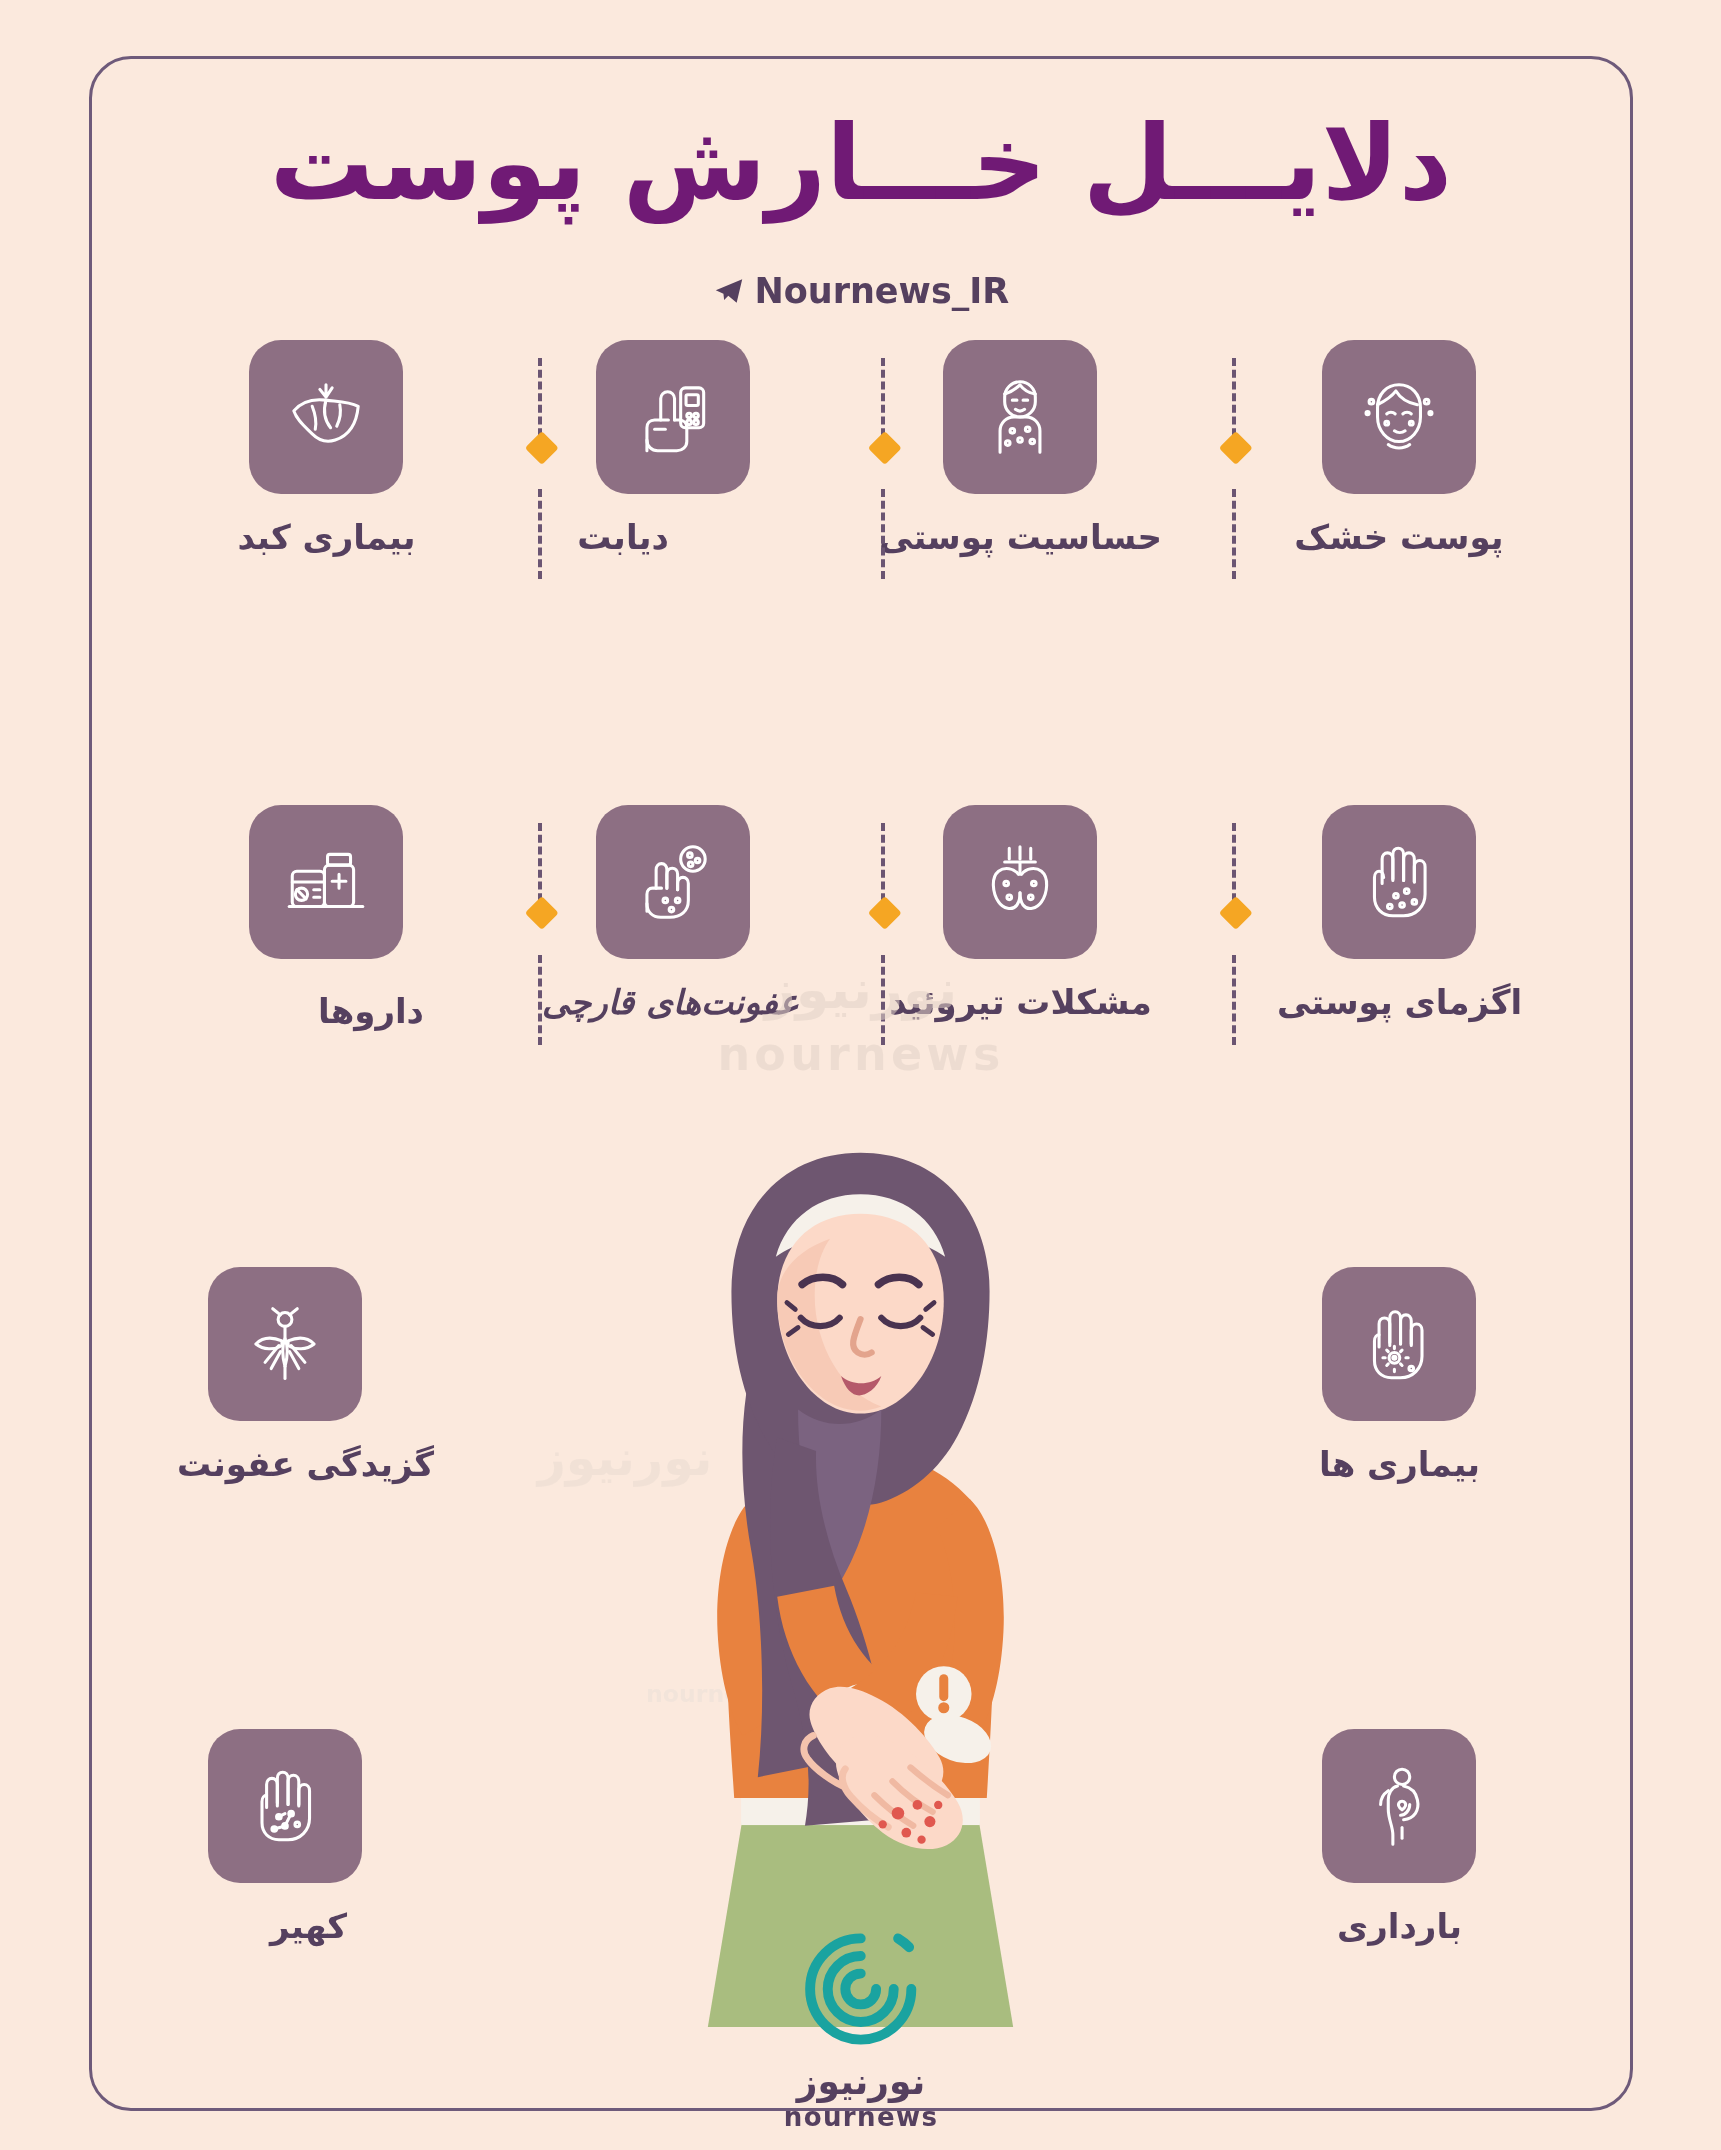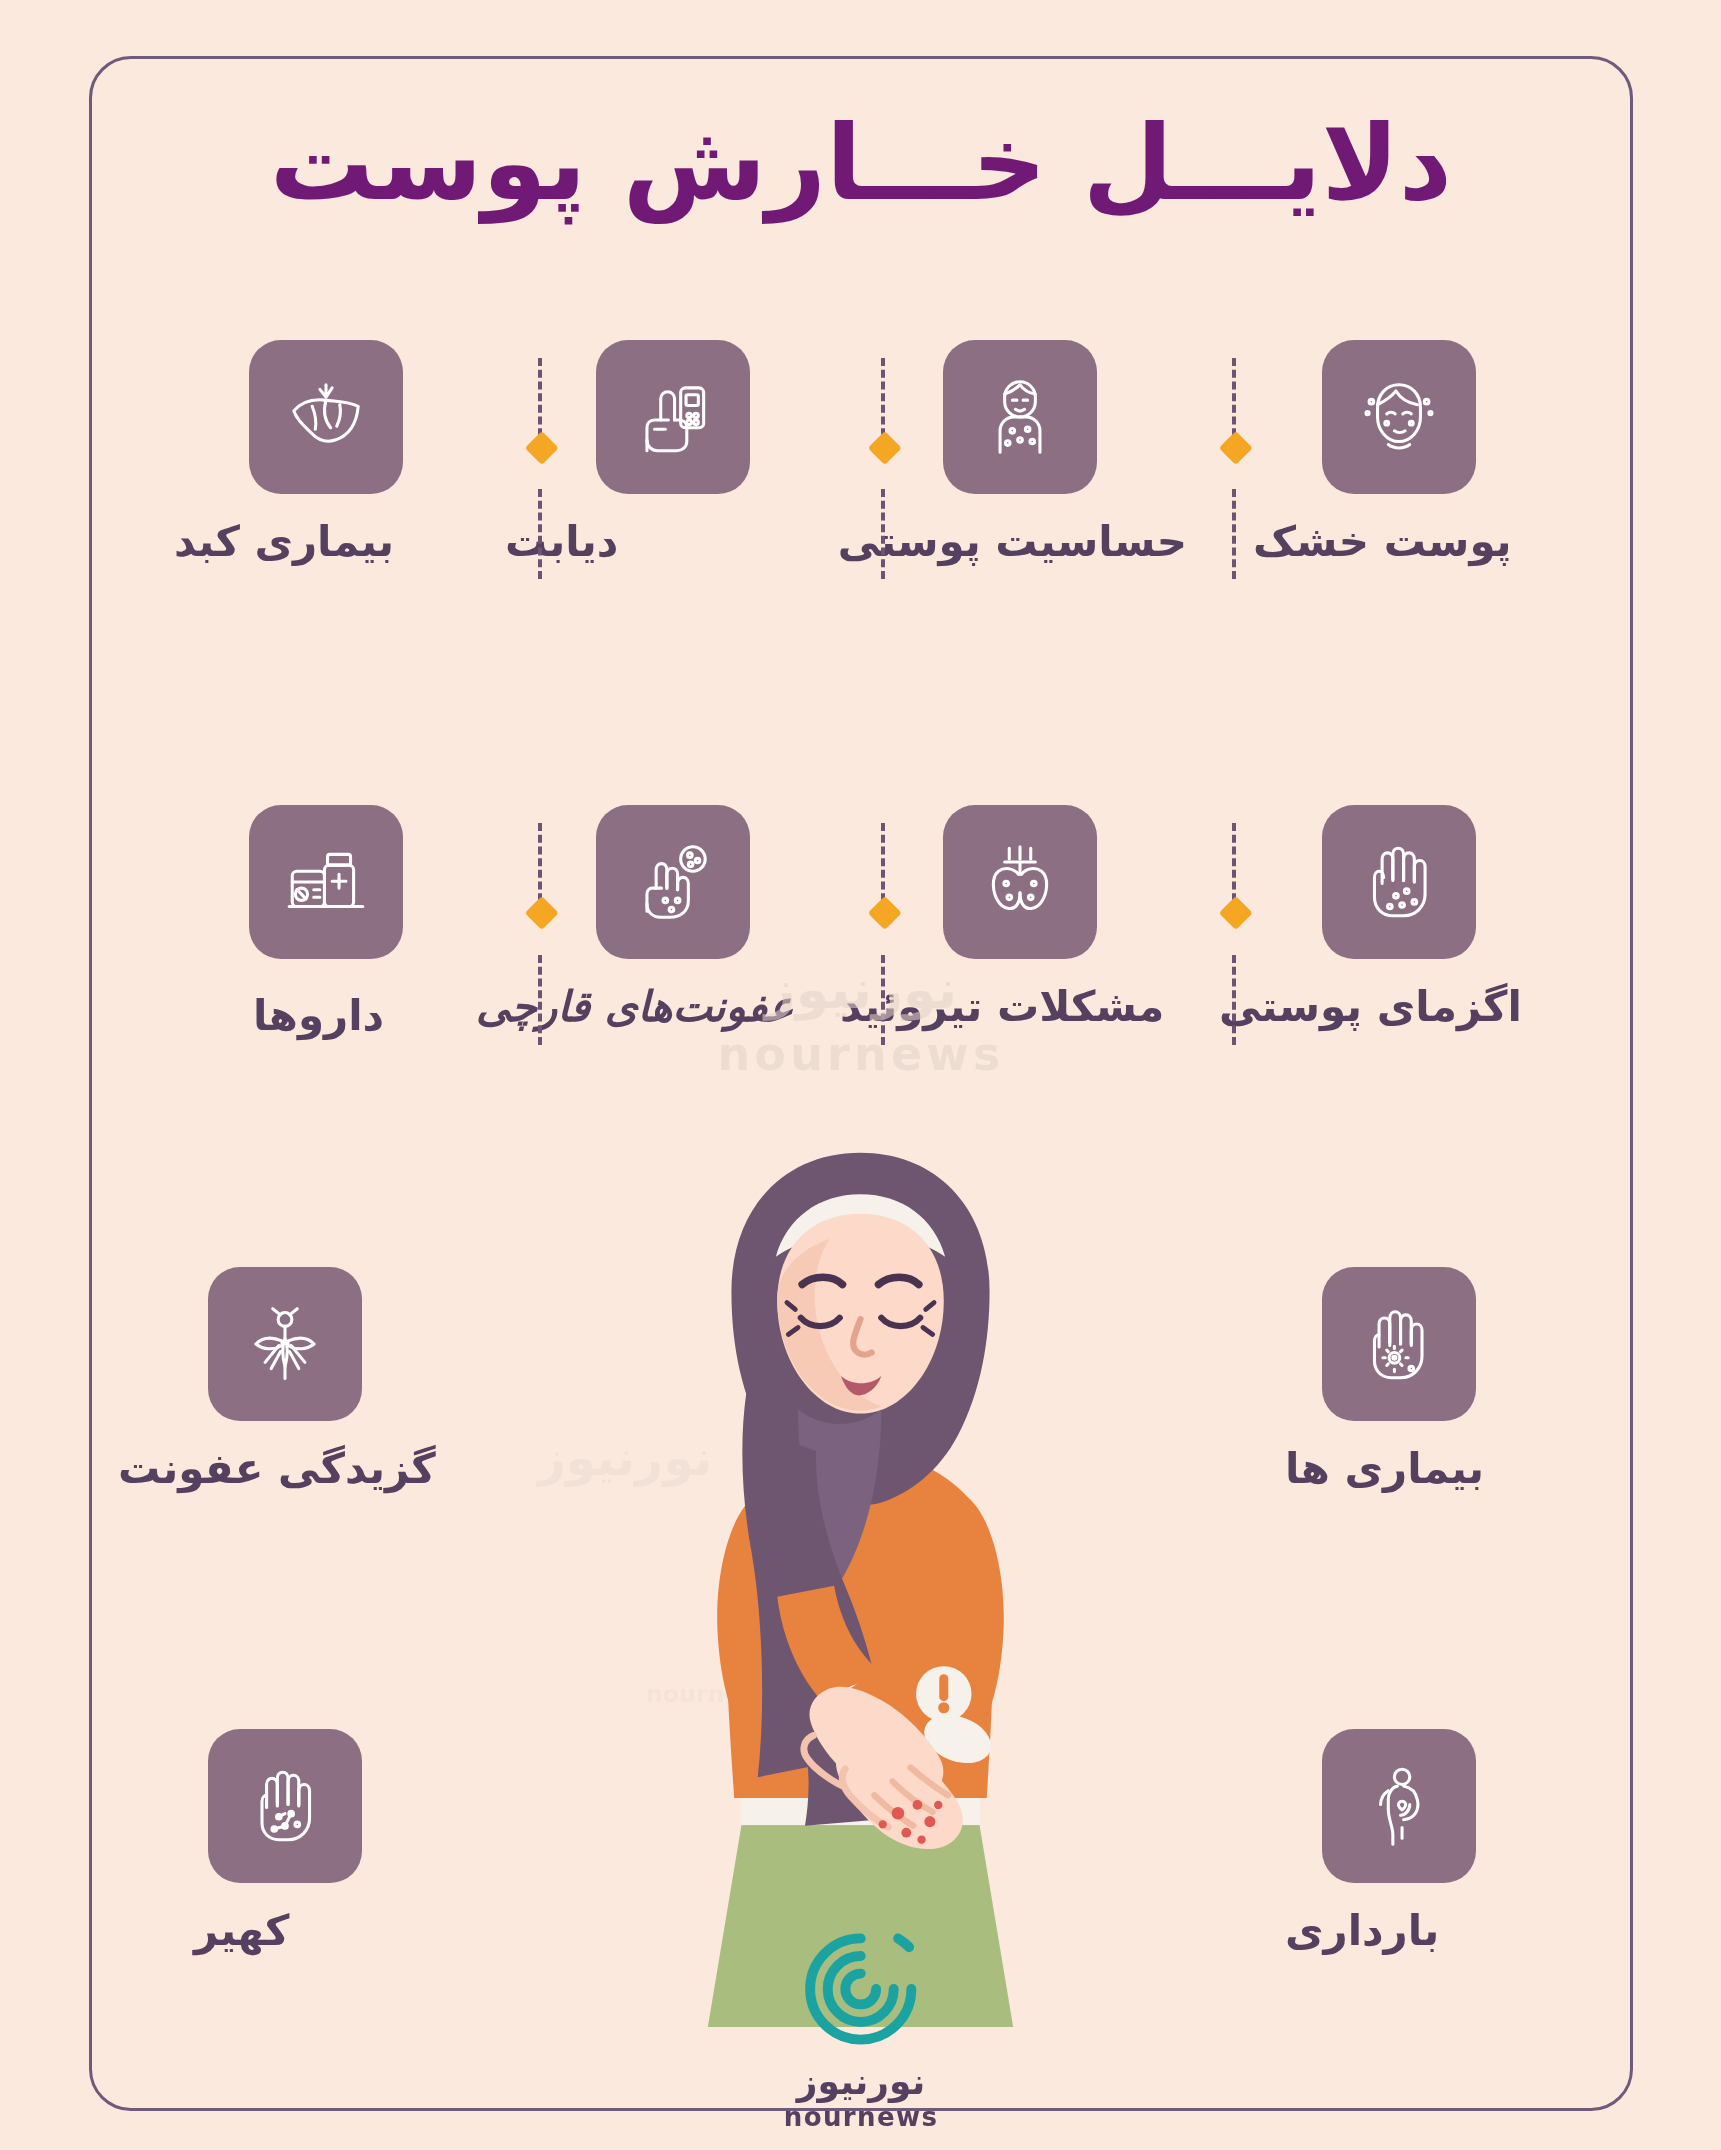--- a/index.html
+++ b/index.html
@@ -69,22 +69,22 @@
     height: 154px;
     border-radius: 32px;
     background: #8d6f83;
     display: flex;
     align-items: center;
     justify-content: center;
   }
   .tile svg { display: block; }
   .caption {
     position: absolute;
-    text-align: left;
-    font-size: 42px;
+    text-align: center;
+    font-size: 34px;
     font-weight: bold;
     color: #55405f;
     direction: rtl;
     white-space: nowrap;
   }
 
   
   .dash {
     position: absolute;
     width: 0;
@@ -146,20 +146,27 @@
 </style>
 </head>
 <body>
 
 <div class="poster">
 
   <div class="frame"></div>
 
   <div class="title">دلایـــل خـــارش پوست</div>
 
+  <div class="handle">
+    <span class="tg-icon">
+      <svg width="32" height="32" viewBox="0 0 46 46">
+        <path d="M4 22 L42 6 L34 40 L22 30 L16 36 L15 27 Z" fill="#55405f"></path>
+      </svg>
+    </span><span>Nournews_IR</span>
+  </div>
 
   <div class="tile" style="right:246px; top:340px;">
     <span>
       <svg width="92" height="92" viewBox="0 0 120 120" fill="none" stroke="#ffffff" stroke-width="4" stroke-linecap="round" stroke-linejoin="round">
         <path d="M32 48c0-18 12-30 28-30s28 12 28 30v12c0 18-13 32-28 32S32 78 32 60z"></path>
         <path d="M32 44c8-4 18-10 24-18 6 10 18 16 28 18"></path>
         <path d="M44 56c3-3 8-3 11 0M65 56c3-3 8-3 11 0"></path>
         <path d="M54 78c4 3 10 3 14 0"></path>
         <circle cx="44" cy="68" r="2.5"></circle>
           <circle cx="76" cy="68" r="2.5"></circle>

